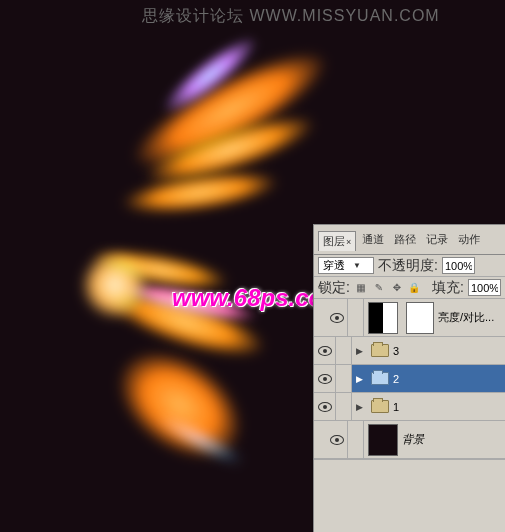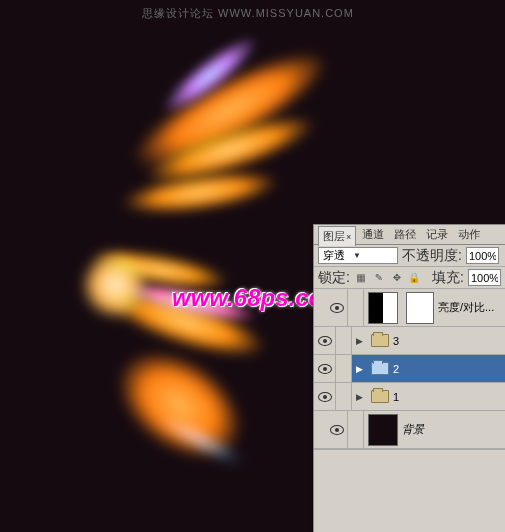--- a/index.html
+++ b/index.html
@@ -21,21 +21,21 @@
     .flame {
       position: absolute;
       border-radius: 50%;
       filter: blur(6px);
       mix-blend-mode: screen;
     }
     .watermark-top {
       position: absolute;
       top: 6px; left: 142px;
       color: #6a6a6a;
-      font-size: 11px;
+      font-size: 16px;
       letter-spacing: 1px;
     }
     .watermark-center {
       position: absolute;
       top: 284px; left: 172px;
       font-size: 24px;
       font-weight: bold;
       font-style: italic;
       color: #ff00cc;
       text-shadow: 0 0 4px #fff, -1px -1px 0 #fff, 1px 1px 0 #fff;
@@ -47,21 +47,21 @@
       right: 0;
       width: 192px;
       background: #d4d0c8;
       border: 1px solid #888;
       border-right: none;
       box-shadow: -1px 1px 2px rgba(0,0,0,0.3);
     }
     .panel-tabs {
       display: flex;
       align-items: center;
-      height: 20px;
+      height: 30px;
       background: #d4d0c8;
       border-bottom: 1px solid #888;
       padding-left: 4px;
       gap: 2px;
     }
     .tab {
       padding: 2px 4px;
       font-size: 11px;
       color: #333;
     }
@@ -259,21 +259,21 @@
 <div class="layers-panel">
   <div class="panel-tabs">
     <span class="tab active"><span>图层</span><span class="tab-close">×</span></span>
     <span class="tab">通道</span>
     <span class="tab">路径</span>
     <span class="tab">记录</span>
     <span class="tab">动作</span>
   </div>
 
   <div class="panel-row">
-    <div class="dropdown" style="width:80px;">
+    <div class="dropdown" style="width:56px;">
       <span>穿透</span>
       <span class="dropdown-arrow">▼</span>
     </div>
     <span class="label-txt">不透明度:</span>
     <input class="input-small" value="100%" style="">
   </div>
 
   <div class="panel-row">
     <span class="label-txt">锁定:</span>
     <div class="lock-icons">

